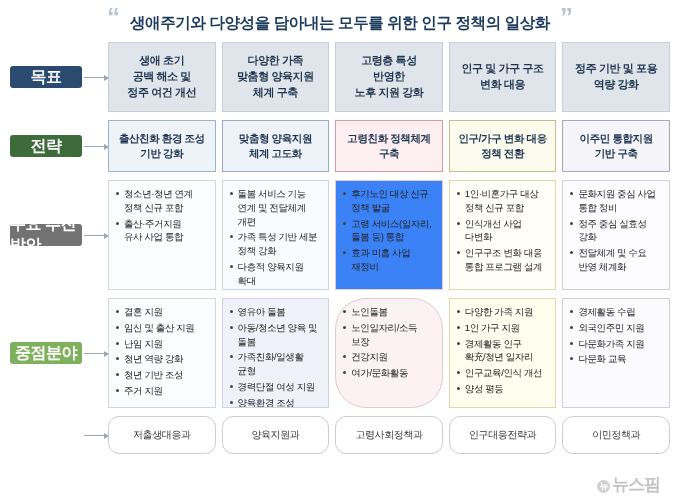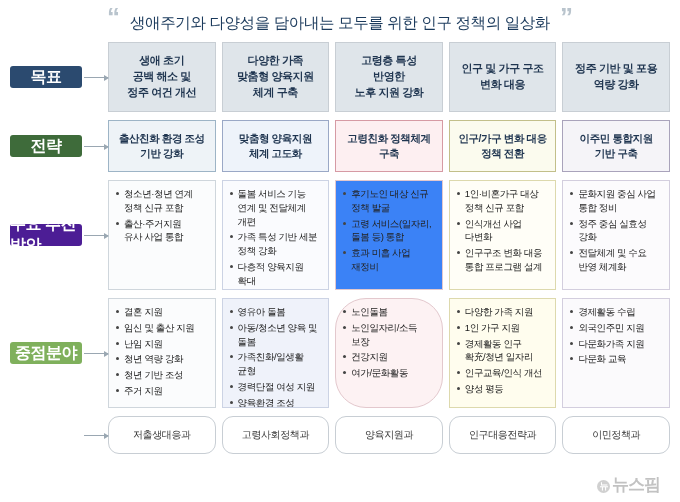--- a/index.html
+++ b/index.html
@@ -25,21 +25,21 @@
   
   .title-row {
     position: relative;
     height: 34px;
     display: flex;
     align-items: center;
     justify-content: center;
   }
   .title-text {
     font-size: 15.5px;
-    font-weight: normal;
+    font-weight: bold;
     color: #1b3a5c;
     letter-spacing: -0.4px;
     white-space: nowrap;
   }
   .quote {
     color: #b9c4cd;
     font-size: 26px;
     font-weight: bold;
     line-height: 1;
     position: relative;
@@ -248,21 +248,21 @@
     <div class="cell center strategy c1">맞춤형 양육지원
 체계 고도화</div>
     <div class="cell center strategy c2">고령친화 정책체계
 구축</div>
     <div class="cell center strategy c3">인구/가구 변화 대응
 정책 전환</div>
     <div class="cell center strategy c4">이주민 통합지원
 기반 구축</div>
 
     <div class="rowlabel">
-      <div class="pill" style="background:#4c1d95">주요 추진방안</div>
+      <div class="pill" style="background:#737373">주요 추진방안</div>
       <div class="connector"></div>
     </div>
     <div class="cell plan c0">
         <ul class="bullets">
           <li>청소년·청년 연계
 정책 신규 포함</li>
           <li>출산·주거지원
 유사 사업 통합</li>
         </ul>
       </div>
@@ -358,22 +358,22 @@
           <li>외국인주민 지원</li>
           <li>다문화가족 지원</li>
           <li>다문화 교육</li>
         </ul>
       </div>
 
     <div class="rowlabel">
       <div class="connector"></div>
     </div>
     <div class="cell center dept c0">저출생대응과</div>
+    <div class="cell center dept c1">양육지원과</div>
     <div class="cell center dept c2">고령사회정책과</div>
-    <div class="cell center dept c1">양육지원과</div>
     <div class="cell center dept c3">인구대응전략과</div>
     <div class="cell center dept c4">이민정책과</div>
 
   </div>
 
   <div class="watermark"><span class="dot">뉴</span><span>뉴스핌</span></div>
 
 </div>
 
 </body></html>

